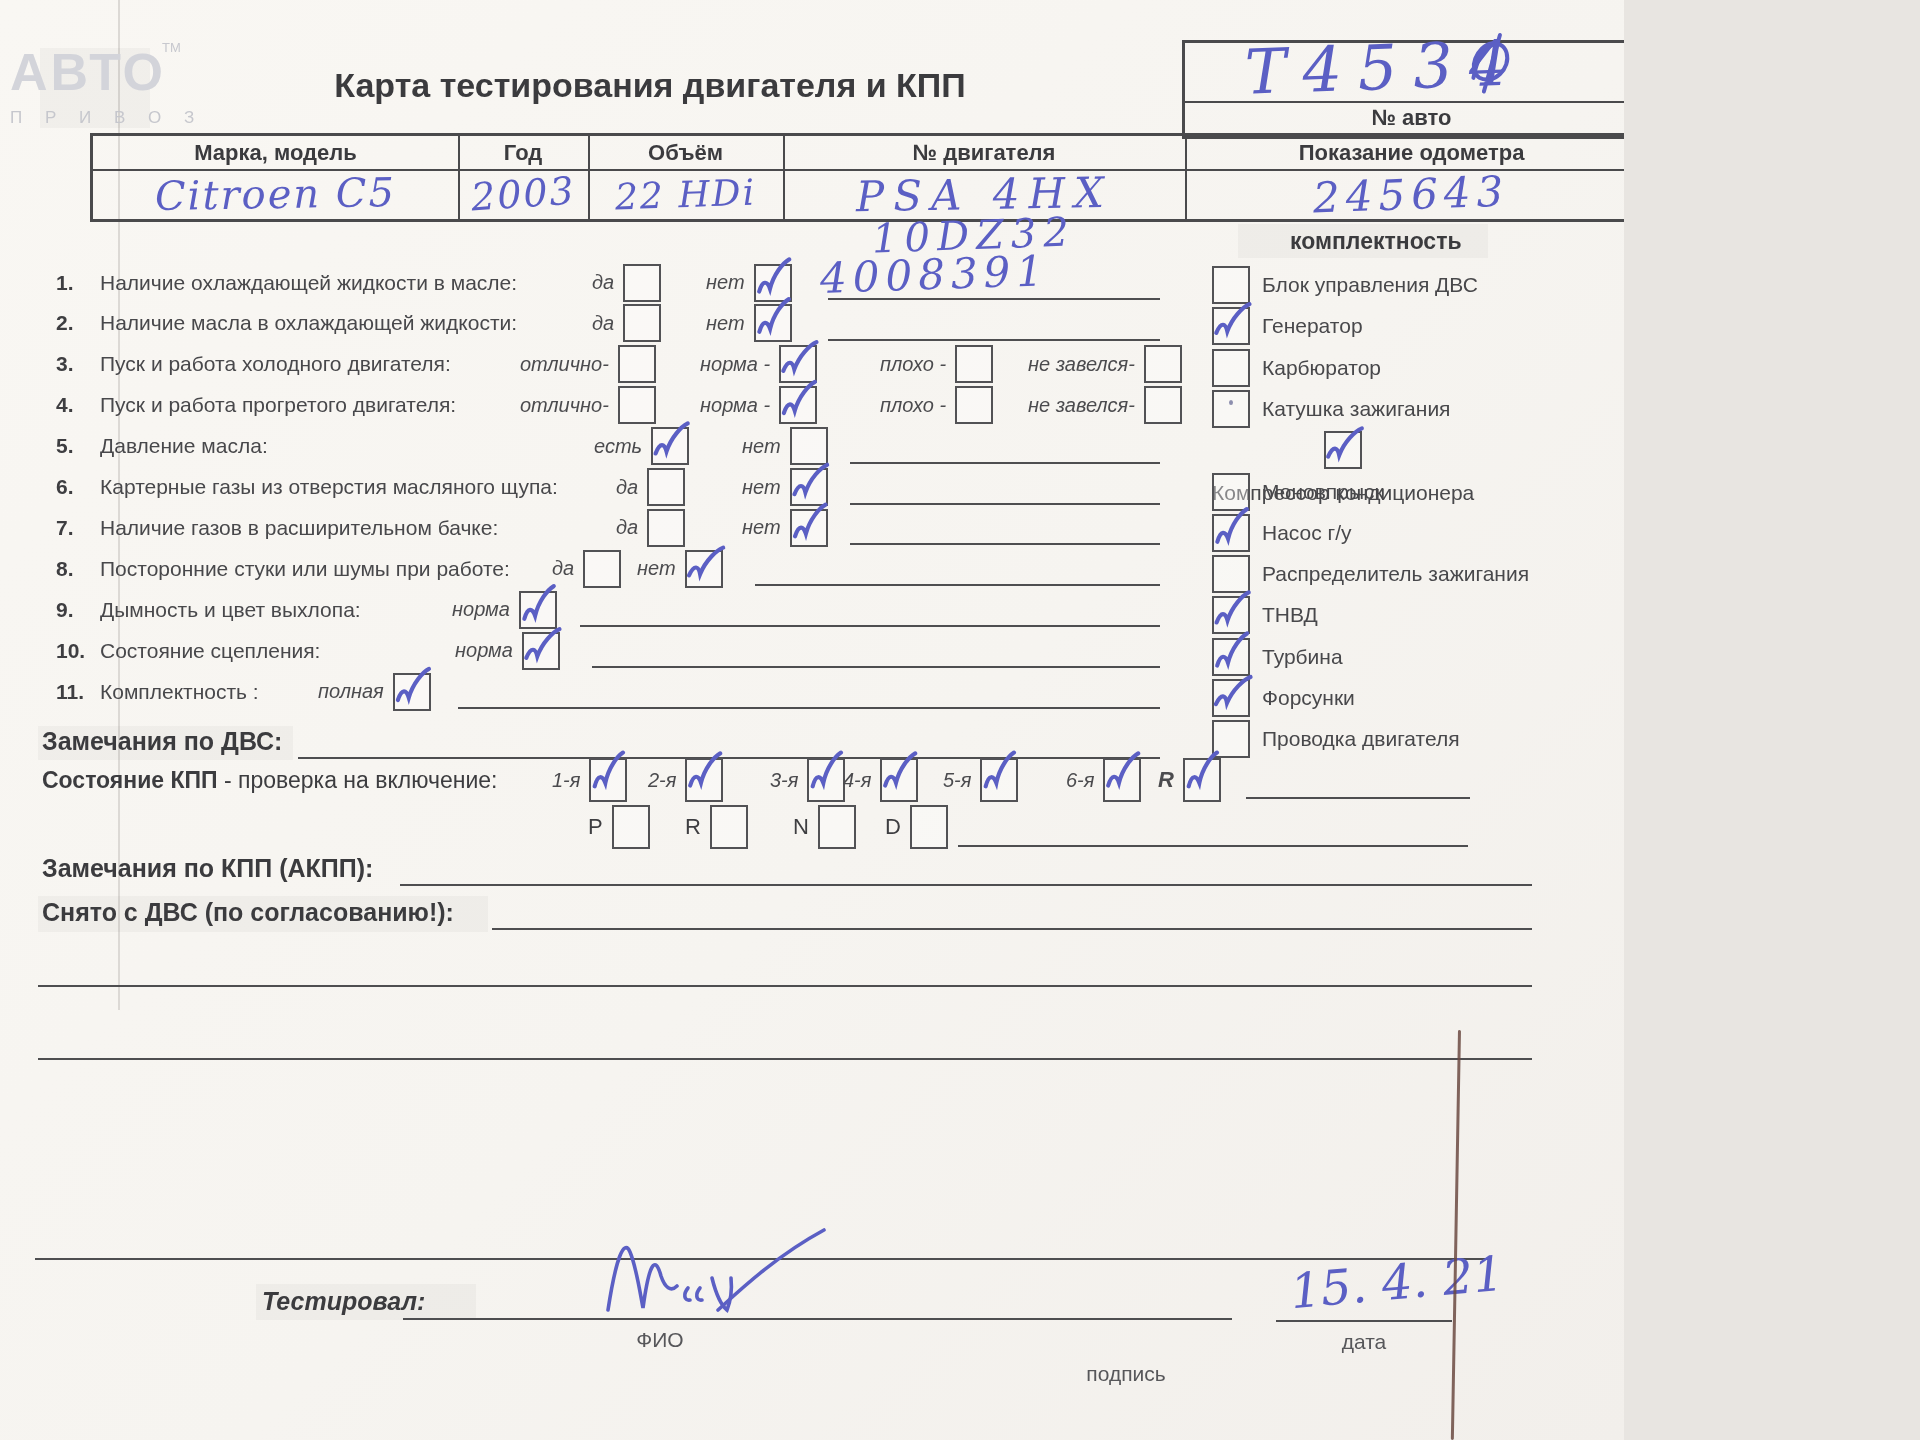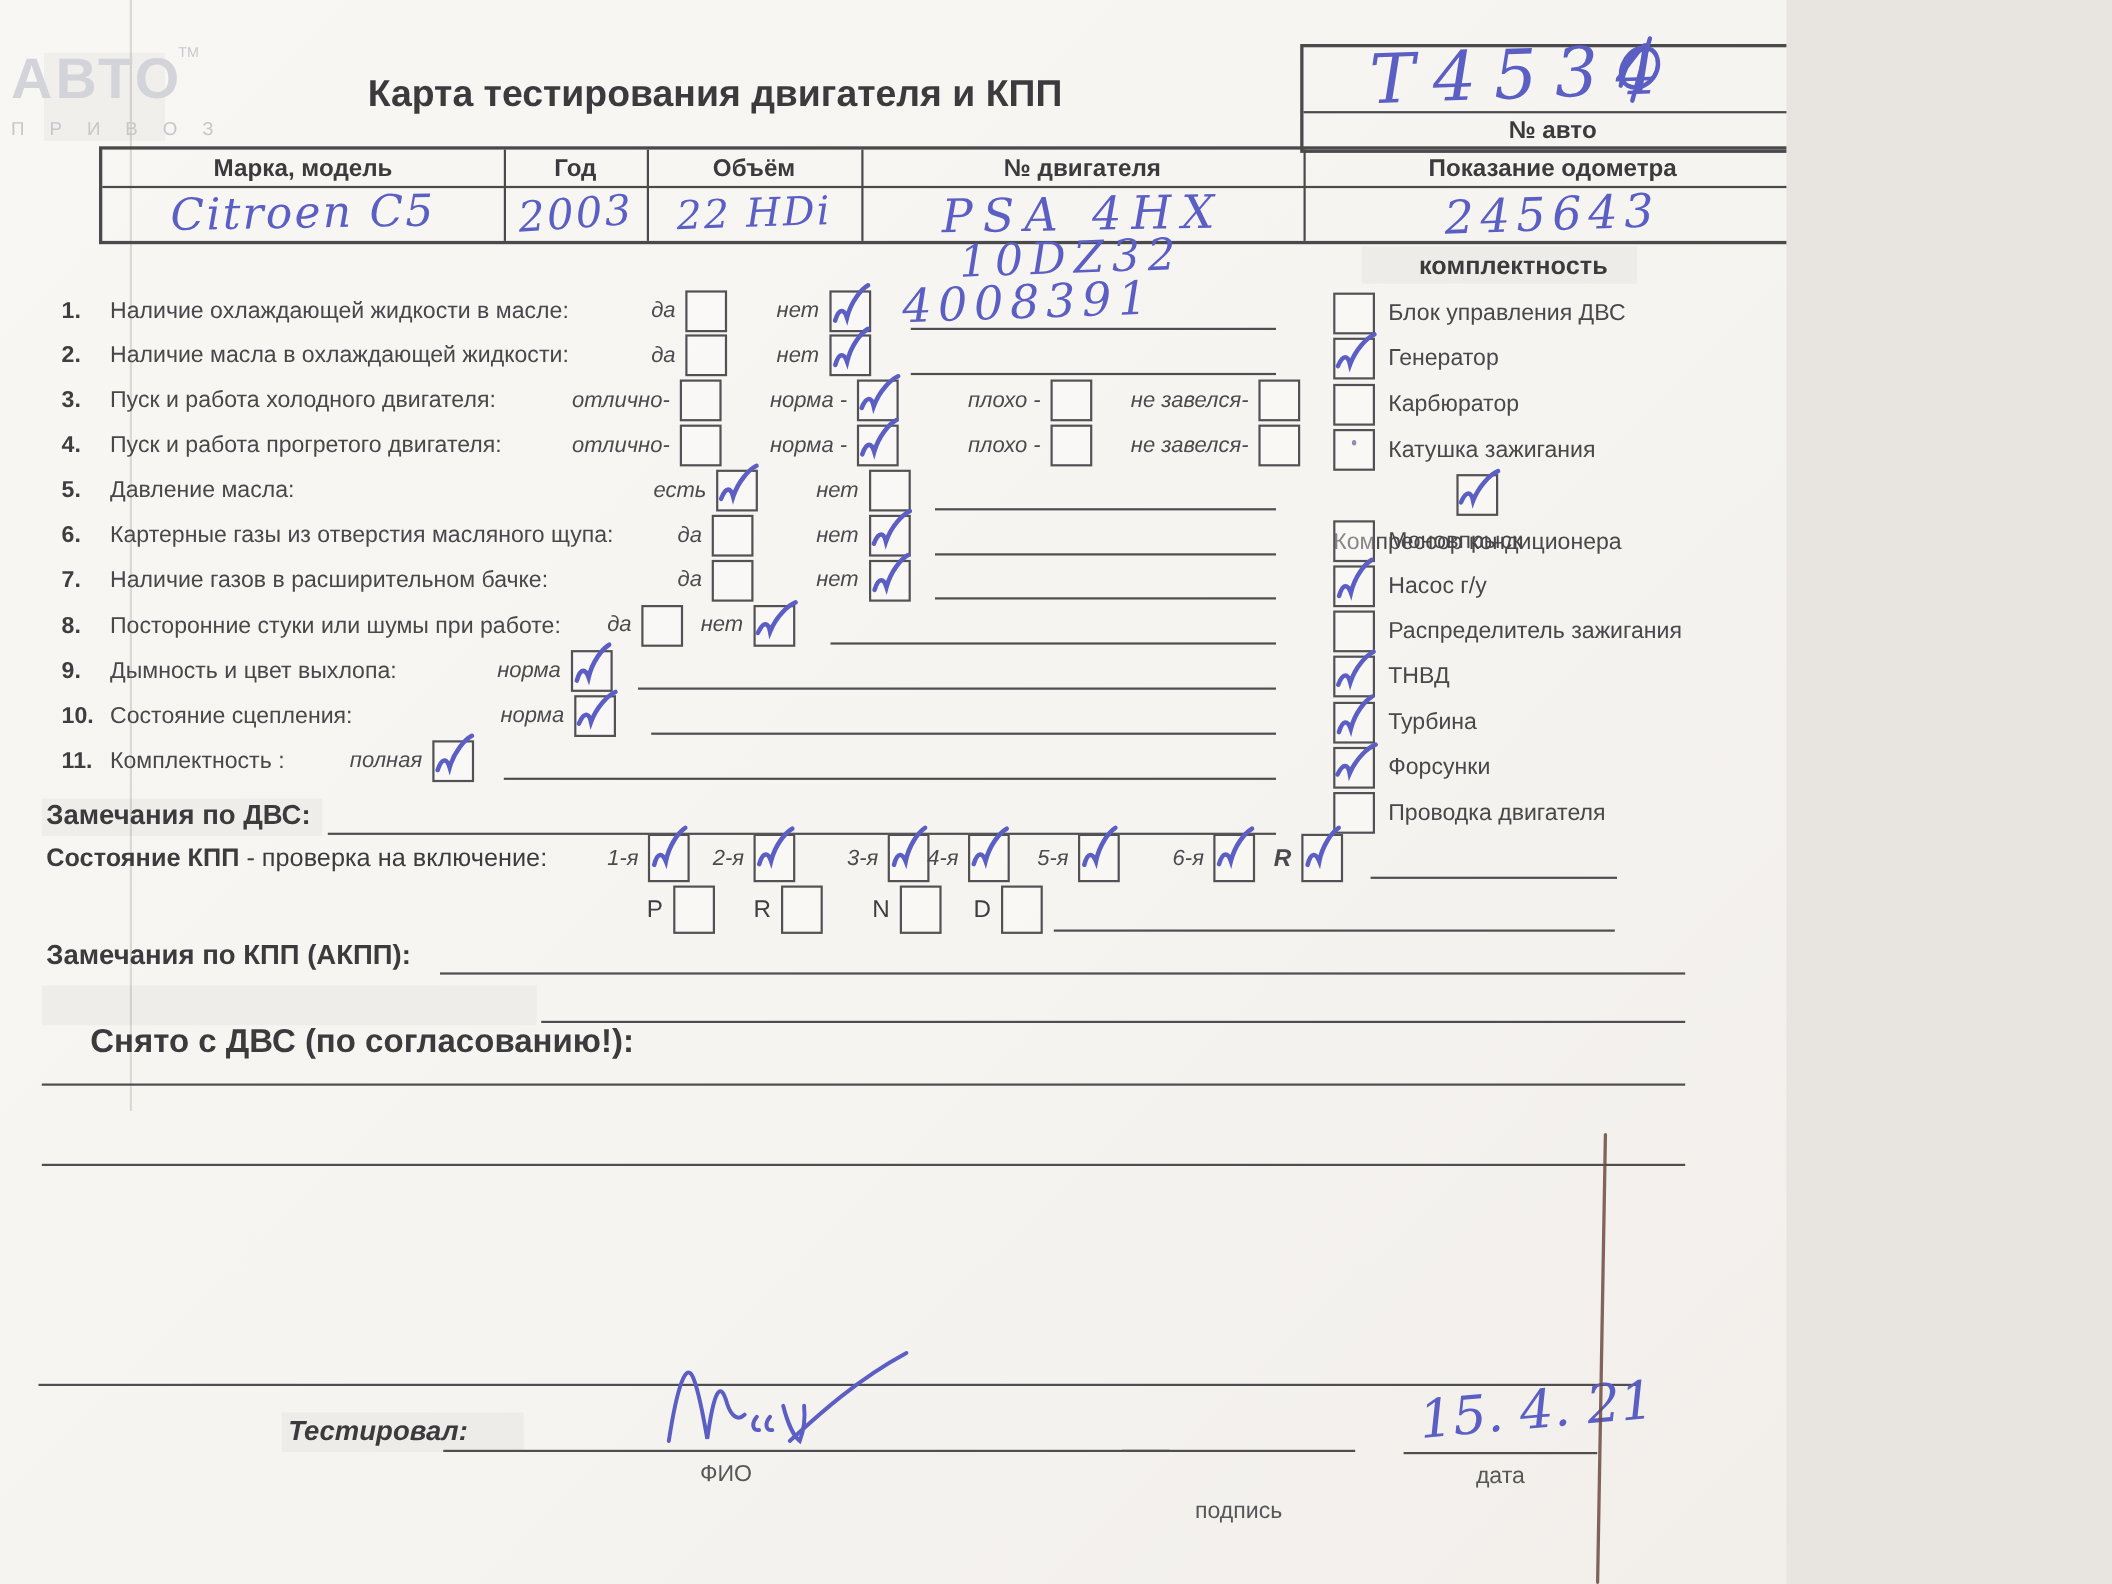--- a/index.html
+++ b/index.html
@@ -456,21 +456,21 @@
         <span class="print" style="font-size: 22px; color: rgb(62, 62, 65);">D</span>
         <span class="cb" style="height: 40px;"></span>
       </span>
       <span class="wline" style="left: 958px; width: 510px;"></span>
     </div>
 
   <div class="pr print blbl" style="left:42px;top:854px;font-size:25px;">Замечания по КПП (АКПП):</div>
   <div class="hrline" style="left:400px;top:884px;width:1132px;"></div>
 
   <div class="pr shade" style="left:38px;top:896px;width:450px;height:36px;"></div>
-  <div class="pr print blbl" style="left:42px;top:930px;font-size:30px;margin-left:40px;">Снято с ДВС (по согласованию!):</div>
+  <div class="pr print blbl" style="left:42px;top:898px;font-size:25px;">Снято с ДВС (по согласованию!):</div>
   <div class="hrline" style="left:492px;top:928px;width:1040px;"></div>
 
   <div class="hrline" style="left:38px;top:985px;width:1494px;"></div>
   <div class="hrline" style="left:38px;top:1058px;width:1494px;"></div>
   <div class="hrline" style="left:35px;top:1258px;width:1453px;"></div>
 
   <div class="pr shade" style="left:256px;top:1284px;width:220px;height:36px;"></div>
   <div class="pr print blbl" style="left:262px;top:1287px;font-size:25px;font-style:italic;text-align:right;">Тестировал:</div>
 
   <svg class="pr" style="left:600px;top:1228px;" width="240" height="100" viewBox="0 0 240 100">

